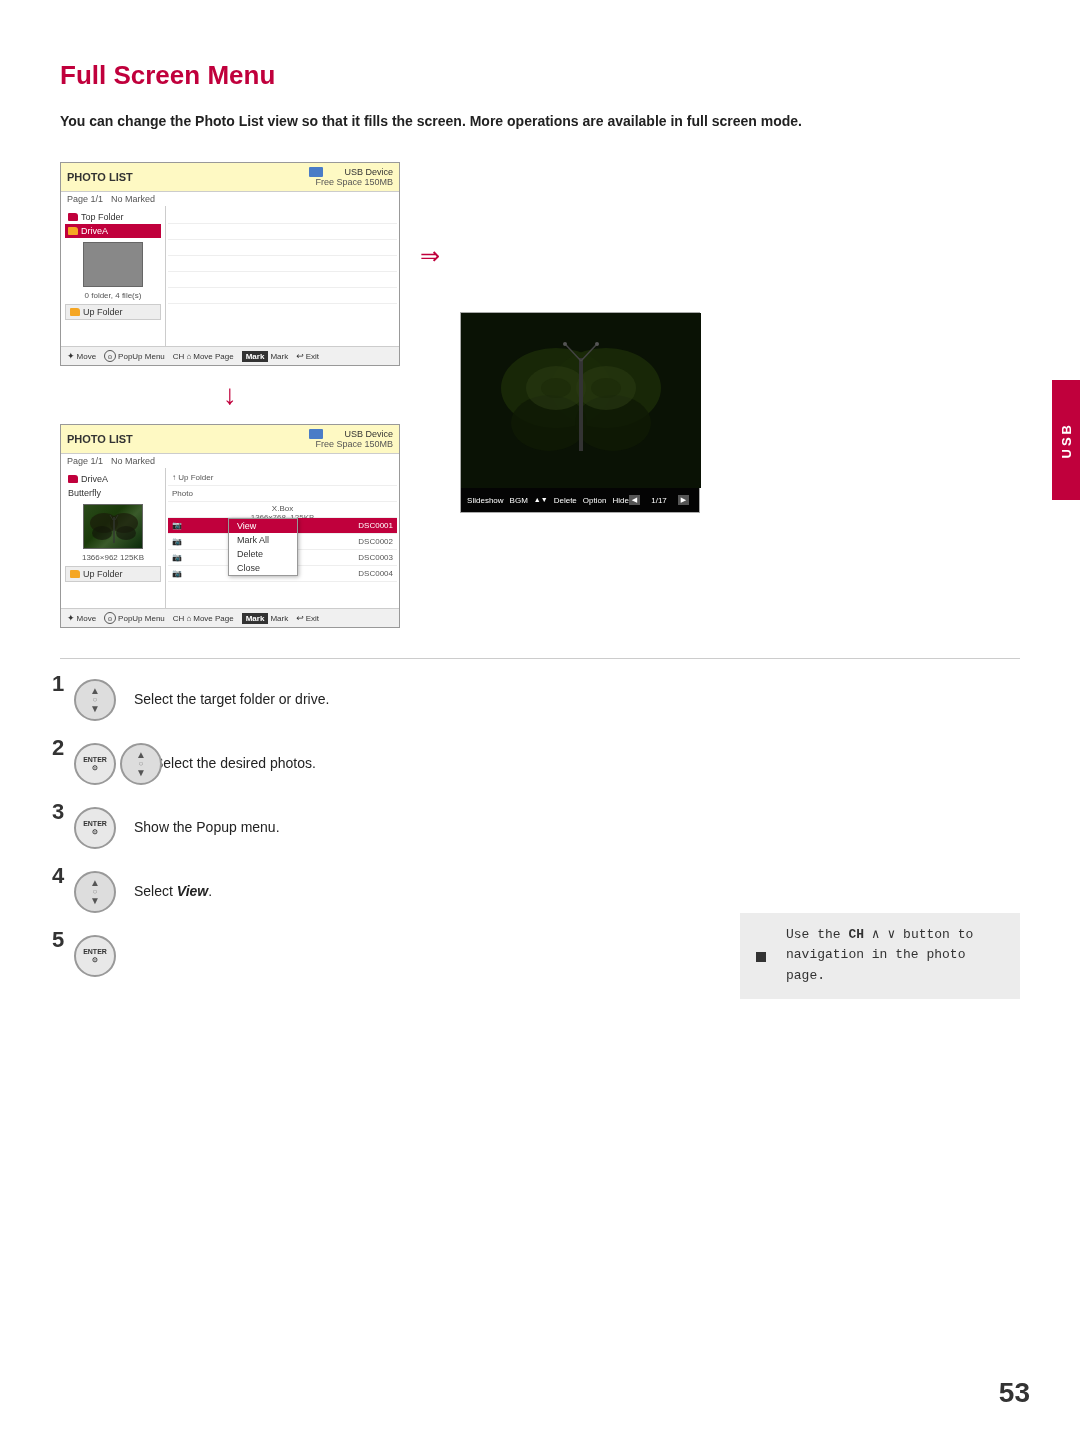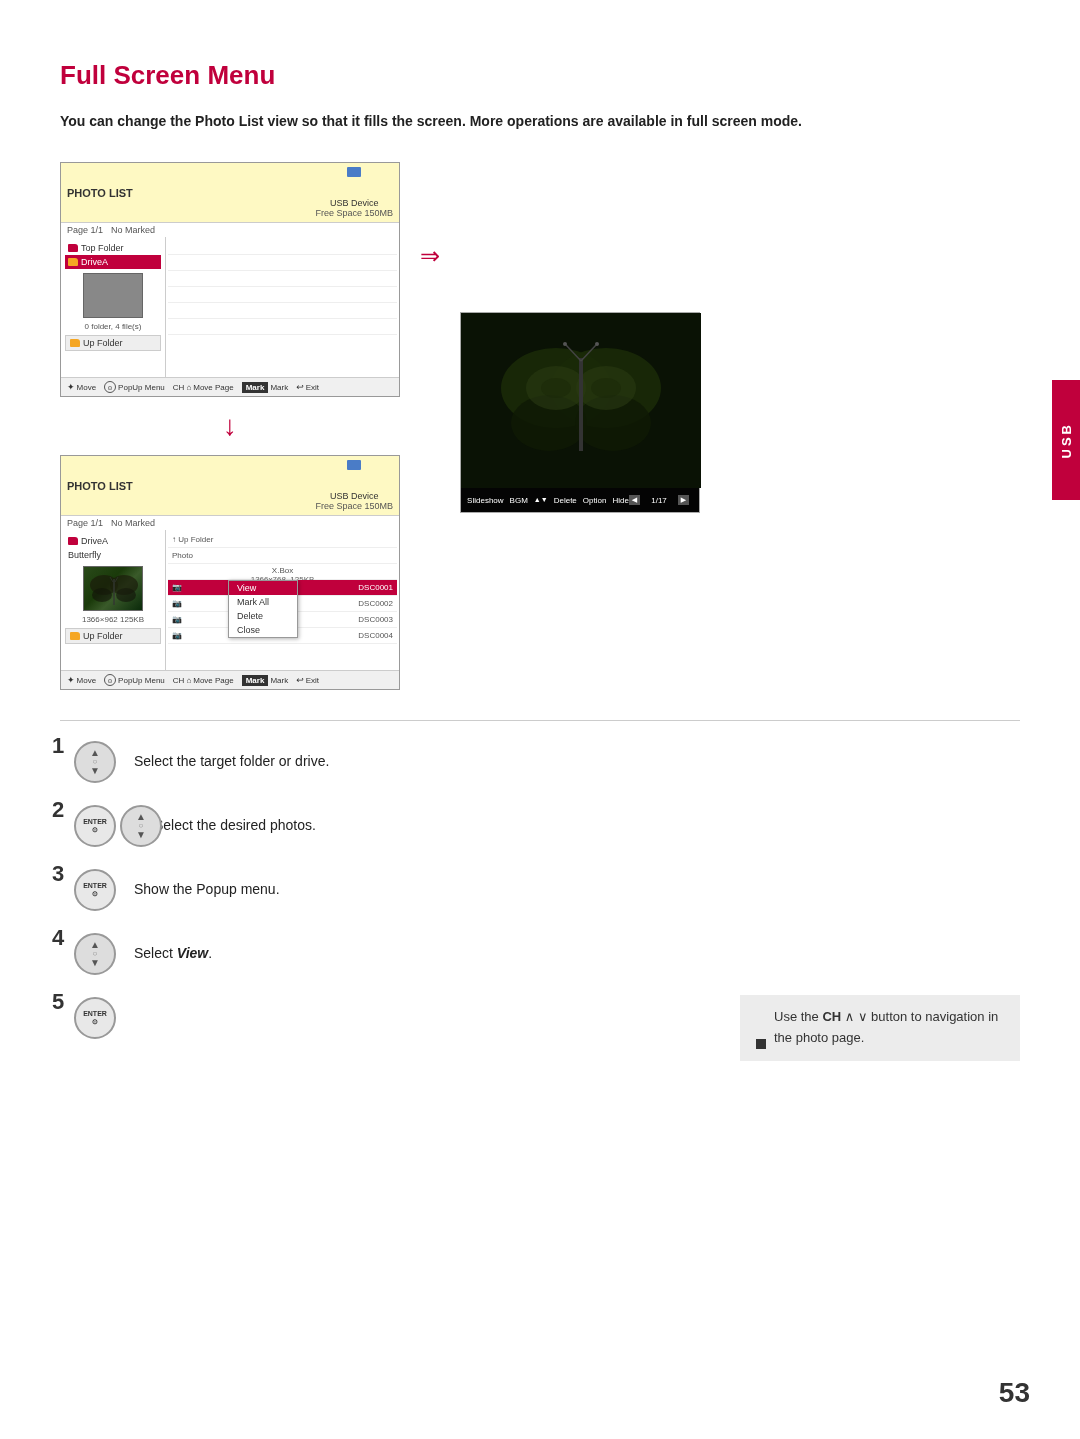--- a/index.html
+++ b/index.html
@@ -102,21 +102,20 @@
       font-size: 11px;
       color: #333;
     }
 
     .usb-device-badge {
       display: flex;
       align-items: center;
       gap: 21px;
       font-size: 9px;
       color: #333;
-      flex-direction: column;
     }
 
     .usb-icon-small {
       width: 14px;
       height: 10px;
       background: #4a7cc7;
       display: inline-block;
       border-radius: 1px;
     }
 
@@ -441,22 +440,23 @@
     .note-box {
       background: #ececec;
       padding: 12px 16px;
       font-size: 13px;
       color: #333;
       line-height: 1.6;
     }
 
     .note-bullet {
       display: flex;
-      gap: 8px;
-      align-items: flex-end;
+      gap: 20px;
+      align-items: center;
+      font-family: Liberation Mono, monospace;
     }
 
     .note-square {
       width: 10px;
       height: 10px;
       background: #333;
       margin-top: 3px;
       flex-shrink: 0;
     }
   </style>

